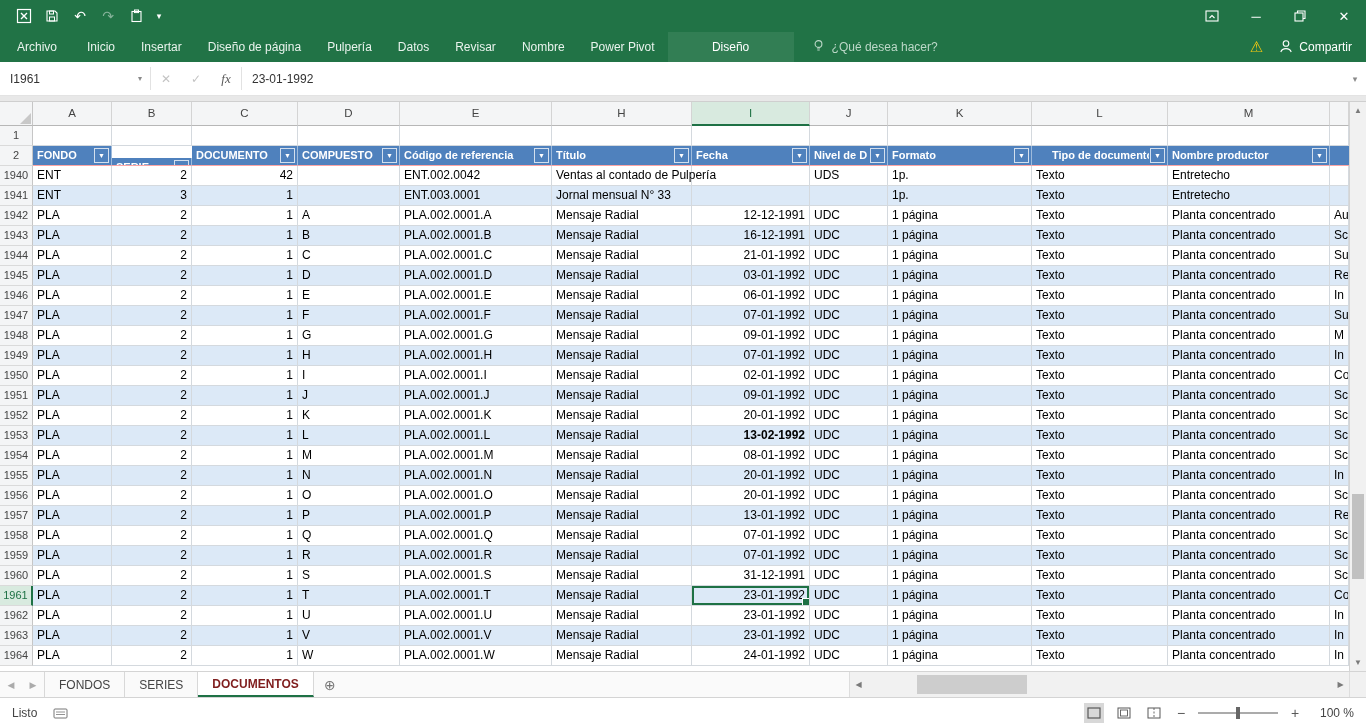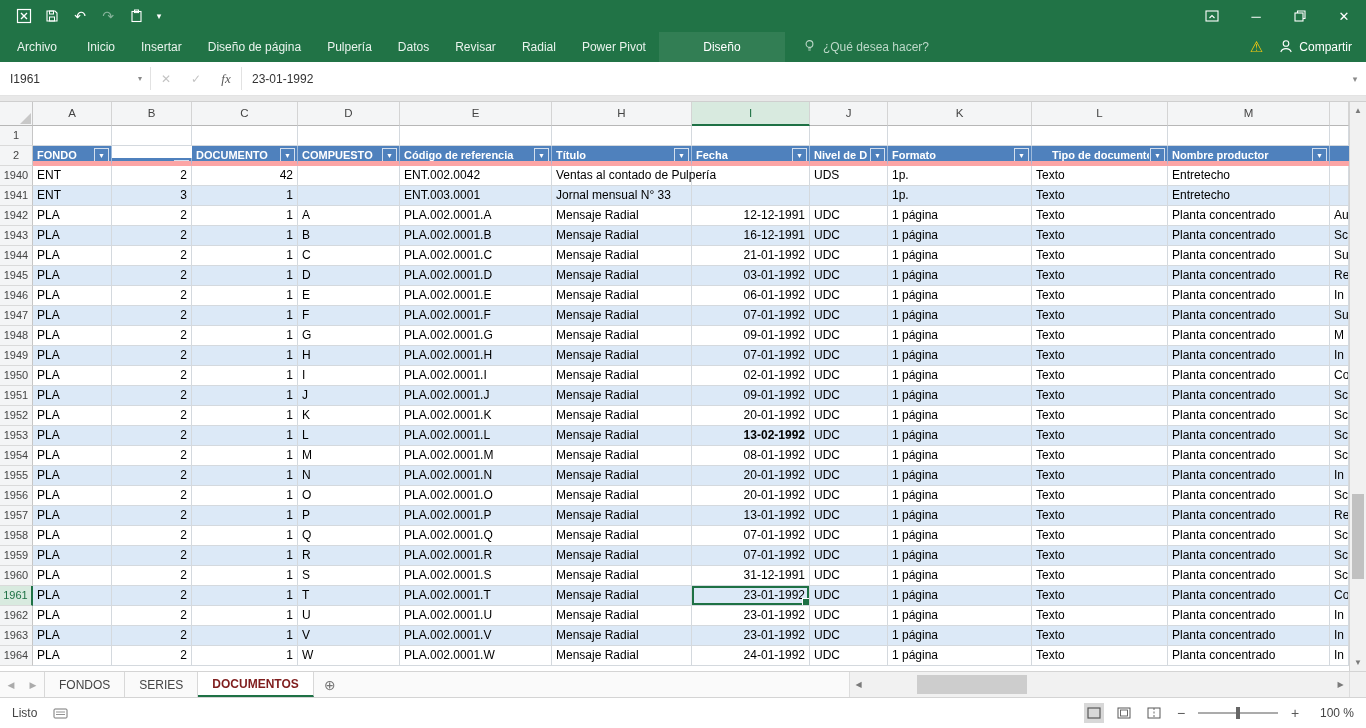--- a/index.html
+++ b/index.html
@@ -50,21 +50,21 @@
   .hcell.act { background:#D8EADF; border-bottom:2px solid #1E7145; color:#1E7145; }
   .grow { display:flex; height:20px; background:#fff; }
   .grow.band { background:#DCE9F7; }
   .gut { width:33px; background:#F4F5F6; border-right:1px solid #C6C6C6; border-bottom:1px solid #DADADA; font-size:11px; color:#444; text-align:center; line-height:19px; flex:none; }
   .gut.act { background:#D8EADF; color:#1E7145; border-right:2px solid #1E7145; }
   .cell { border-right:1px solid #D4D9DE; border-bottom:1px solid #D4D9DE; font-size:12px; line-height:19px; padding:0 4px; overflow:hidden; white-space:nowrap; color:#000; flex:none; background:transparent; }
   .cell.r { text-align:right; }
   .cell.ov { overflow:visible; position:relative; z-index:1; }
   .cell.sel { box-shadow:inset 0 0 0 2px #1E7145; position:relative; z-index:2; }
   .cell.sel::after { content:''; position:absolute; right:-1px; bottom:-1px; width:6px; height:6px; background:#1E7145; border:1px solid #fff; }
-  .cell.th { background:#4F81BD; border-right:1px solid rgba(255,255,255,.45); border-bottom:5px solid #fca5a5; color:#fff; font-weight:bold; font-size:11px; position:relative; padding-right:18px; line-height:19px; }
+  .cell.th { background:#4F81BD; border-right:1px solid rgba(255,255,255,.45); border-bottom:1px solid #fca5a5; color:#fff; font-weight:bold; font-size:11px; position:relative; padding-right:18px; line-height:19px; }
   .filter { position:absolute; right:2px; top:2px; width:15px; height:15px; border:1px solid rgba(255,255,255,.75); font-size:7px; line-height:13px; text-align:center; color:#fff; font-weight:normal; }
 
   
   .vscroll { width:17px; background:#F1F1F1; border-left:1px solid #D4D4D4; display:flex; flex-direction:column; }
   .vs-btn { height:17px; display:flex; align-items:center; justify-content:center; font-size:8px; color:#7a7a7a; flex:none; }
   .vs-track { flex:1; position:relative; }
   .vs-thumb { position:absolute; left:2px; right:2px; top:70%; height:16%; background:#C1C1C1; }
 
   
   .sheet-bar { height:26px; background:#FAFAFA; border-top:1px solid #D4D4D4; display:flex; align-items:stretch; font-size:12px; color:#444; flex:none; }
@@ -141,21 +141,21 @@
 
   <div class="ribbon-tabs">
     <div class="rtab-list">
         <span class="rtab first">Archivo</span>
         <span class="rtab">Inicio</span>
         <span class="rtab">Insertar</span>
         <span class="rtab">Diseño de página</span>
         <span class="rtab">Pulpería</span>
         <span class="rtab">Datos</span>
         <span class="rtab">Revisar</span>
-        <span class="rtab">Radial</span>
+        <span class="rtab">Nombre</span>
         <span class="rtab">Power Pivot</span>
       </div>
     <div class="rtab-ctx">Diseño</div>
     <div class="tellme">
       <span>
         <svg width="13" height="14" viewBox="0 0 13 14">
             <circle cx="6.5" cy="5" r="3.4" fill="none" stroke="#BCD8C8" stroke-width="1.1"></circle>
             <path d="M5 9 h3 M5.3 11 h2.4" stroke="#BCD8C8" stroke-width="1.1"></path>
           </svg>
       </span>

